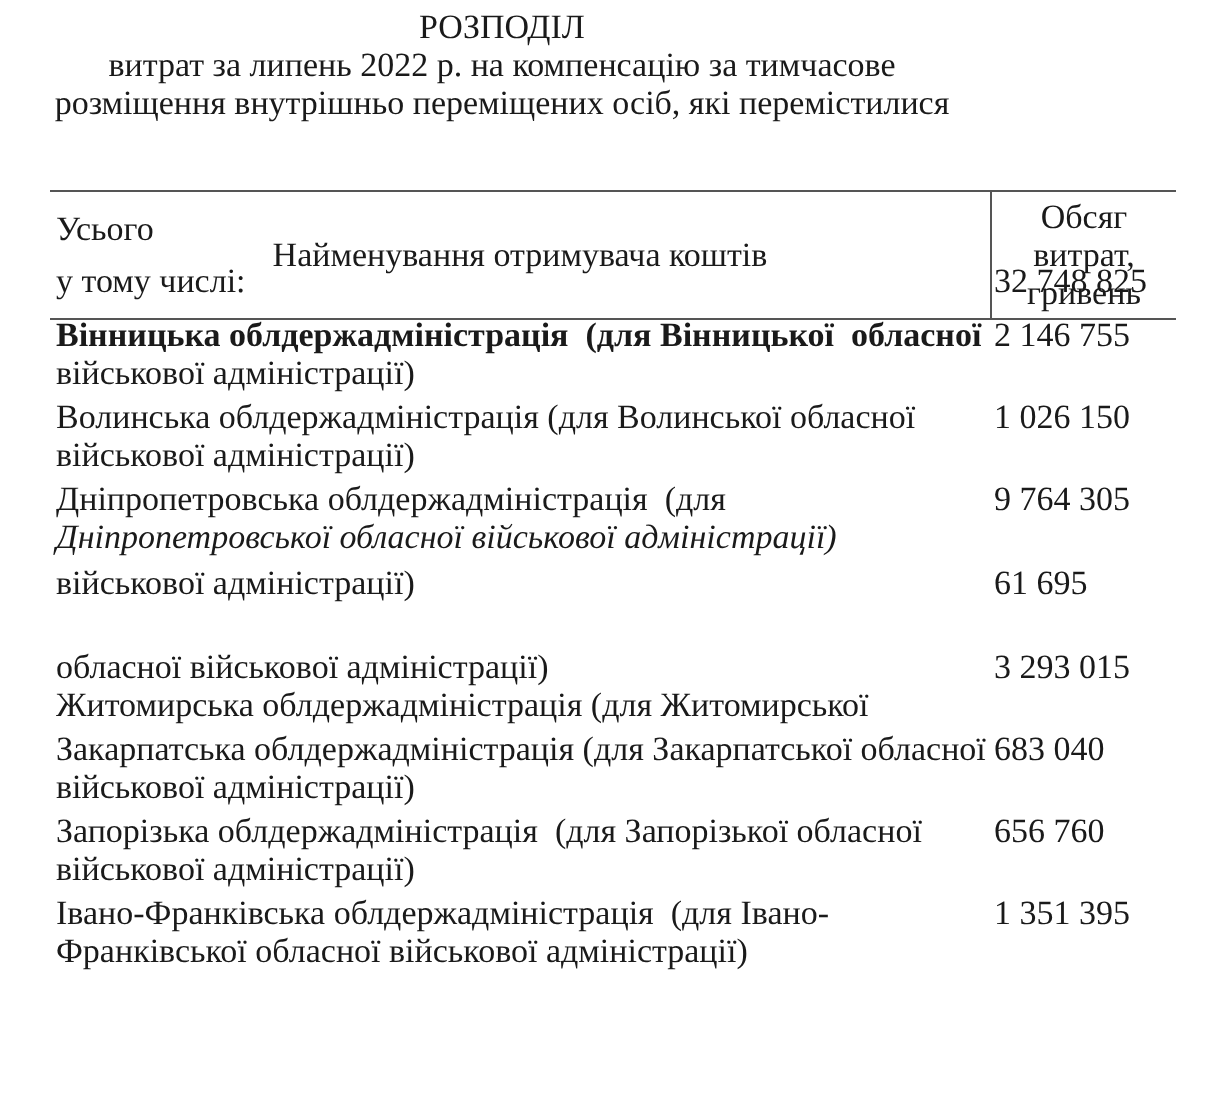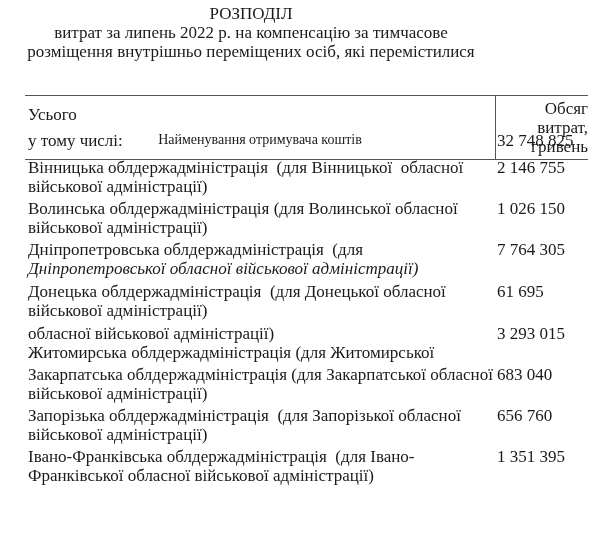--- a/index.html
+++ b/index.html
@@ -3,24 +3,24 @@
 <meta charset="utf-8">
 <style>
   html, body { margin: 0; padding: 0; background: #ffffff; }
   body { width: 615px; height: 560px; overflow: hidden; position: relative;
          font-family: "Liberation Serif", "DejaVu Serif", serif; color: #1a1a1a; }
   .title-block { position: absolute; left: 0; top: 4px; width: 502px; text-align: center;
                  font-size: 17px; line-height: 19px; }
   .title-block div { white-space: nowrap; }
   .table { position: absolute; left: 25px; top: 95px; width: 563px; }
   .hdr { position: relative; height: 63px; border-top: 1.5px solid #555; border-bottom: 1.5px solid #555; }
-  .hdr .c1 { position: absolute; left: 0; top: 12px; width: 470px; height: 63px;
-             display: flex; align-items: center; justify-content: center; font-size: 14px; }
+  .hdr .c1 { position: absolute; left: 0; top: 0; width: 470px; height: 63px;
+             display: flex; align-items: center; justify-content: center; font-size: 17px; }
   .hdr .c2 { position: absolute; left: 470px; top: 0; width: 93px; height: 63px;
-             border-left: 1px solid #555; text-align: right; font-size: 17px; line-height: 19px;
+             border-left: 1px solid #555; text-align: center; font-size: 17px; line-height: 19px;
              padding-top: 3px; box-sizing: border-box; }
   .row { position: relative; font-size: 17px; line-height: 19px; }
   .row .name { position: absolute; left: 3px; width: 460px; }
   .row .val { position: absolute; left: 472px; white-space: nowrap; }
 </style>
 </head>
 <body>
 
 <div class="title-block">
   <div>РОЗПОДІЛ</div>
@@ -45,42 +45,41 @@
         <div class="val"></div>
       </div>
       <div class="row" style="position: absolute; top: 36px; left: 0px; width: 563px;">
         <div class="name">
           <div style="white-space: pre;">у тому числі:</div>
         </div>
         <div class="val">32 748 825</div>
       </div>
       <div class="row" style="position: absolute; top: 63px; left: 0px; width: 563px;">
         <div class="name">
-          <div style="white-space: pre;">Вінницька облдержадміністрація  (для Вінницької  обласної</div>
+          <div style="white-space: pre; font-weight: bold;">Вінницька облдержадміністрація  (для Вінницької  обласної</div>
           <div style="white-space: pre;">військової адміністрації)</div>
         </div>
         <div class="val">2 146 755</div>
       </div>
       <div class="row" style="position: absolute; top: 104px; left: 0px; width: 563px;">
         <div class="name">
           <div style="white-space: pre;">Волинська облдержадміністрація (для Волинської обласної</div>
           <div style="white-space: pre;">військової адміністрації)</div>
         </div>
         <div class="val">1 026 150</div>
       </div>
       <div class="row" style="position: absolute; top: 145px; left: 0px; width: 563px;">
         <div class="name">
           <div style="white-space: pre;">Дніпропетровська облдержадміністрація  (для</div>
           <div style="white-space: pre; font-style: italic;">Дніпропетровської обласної військової адміністрації)</div>
         </div>
-        <div class="val">7 764 305</div>
+        <div class="val">9 764 305</div>
       </div>
       <div class="row" style="position: absolute; top: 187px; left: 0px; width: 563px;">
         <div class="name">
-          <div style="white-space: pre;">Донецька облдержадміністрація  (для Донецької обласної</div>
           <div style="white-space: pre;">військової адміністрації)</div>
         </div>
         <div class="val">61 695</div>
       </div>
       <div class="row" style="position: absolute; top: 229px; left: 0px; width: 563px;">
         <div class="name">
           <div style="white-space: pre;">обласної військової адміністрації)</div>
           <div style="white-space: pre;">Житомирська облдержадміністрація (для Житомирської</div>
         </div>
         <div class="val">3 293 015</div>

